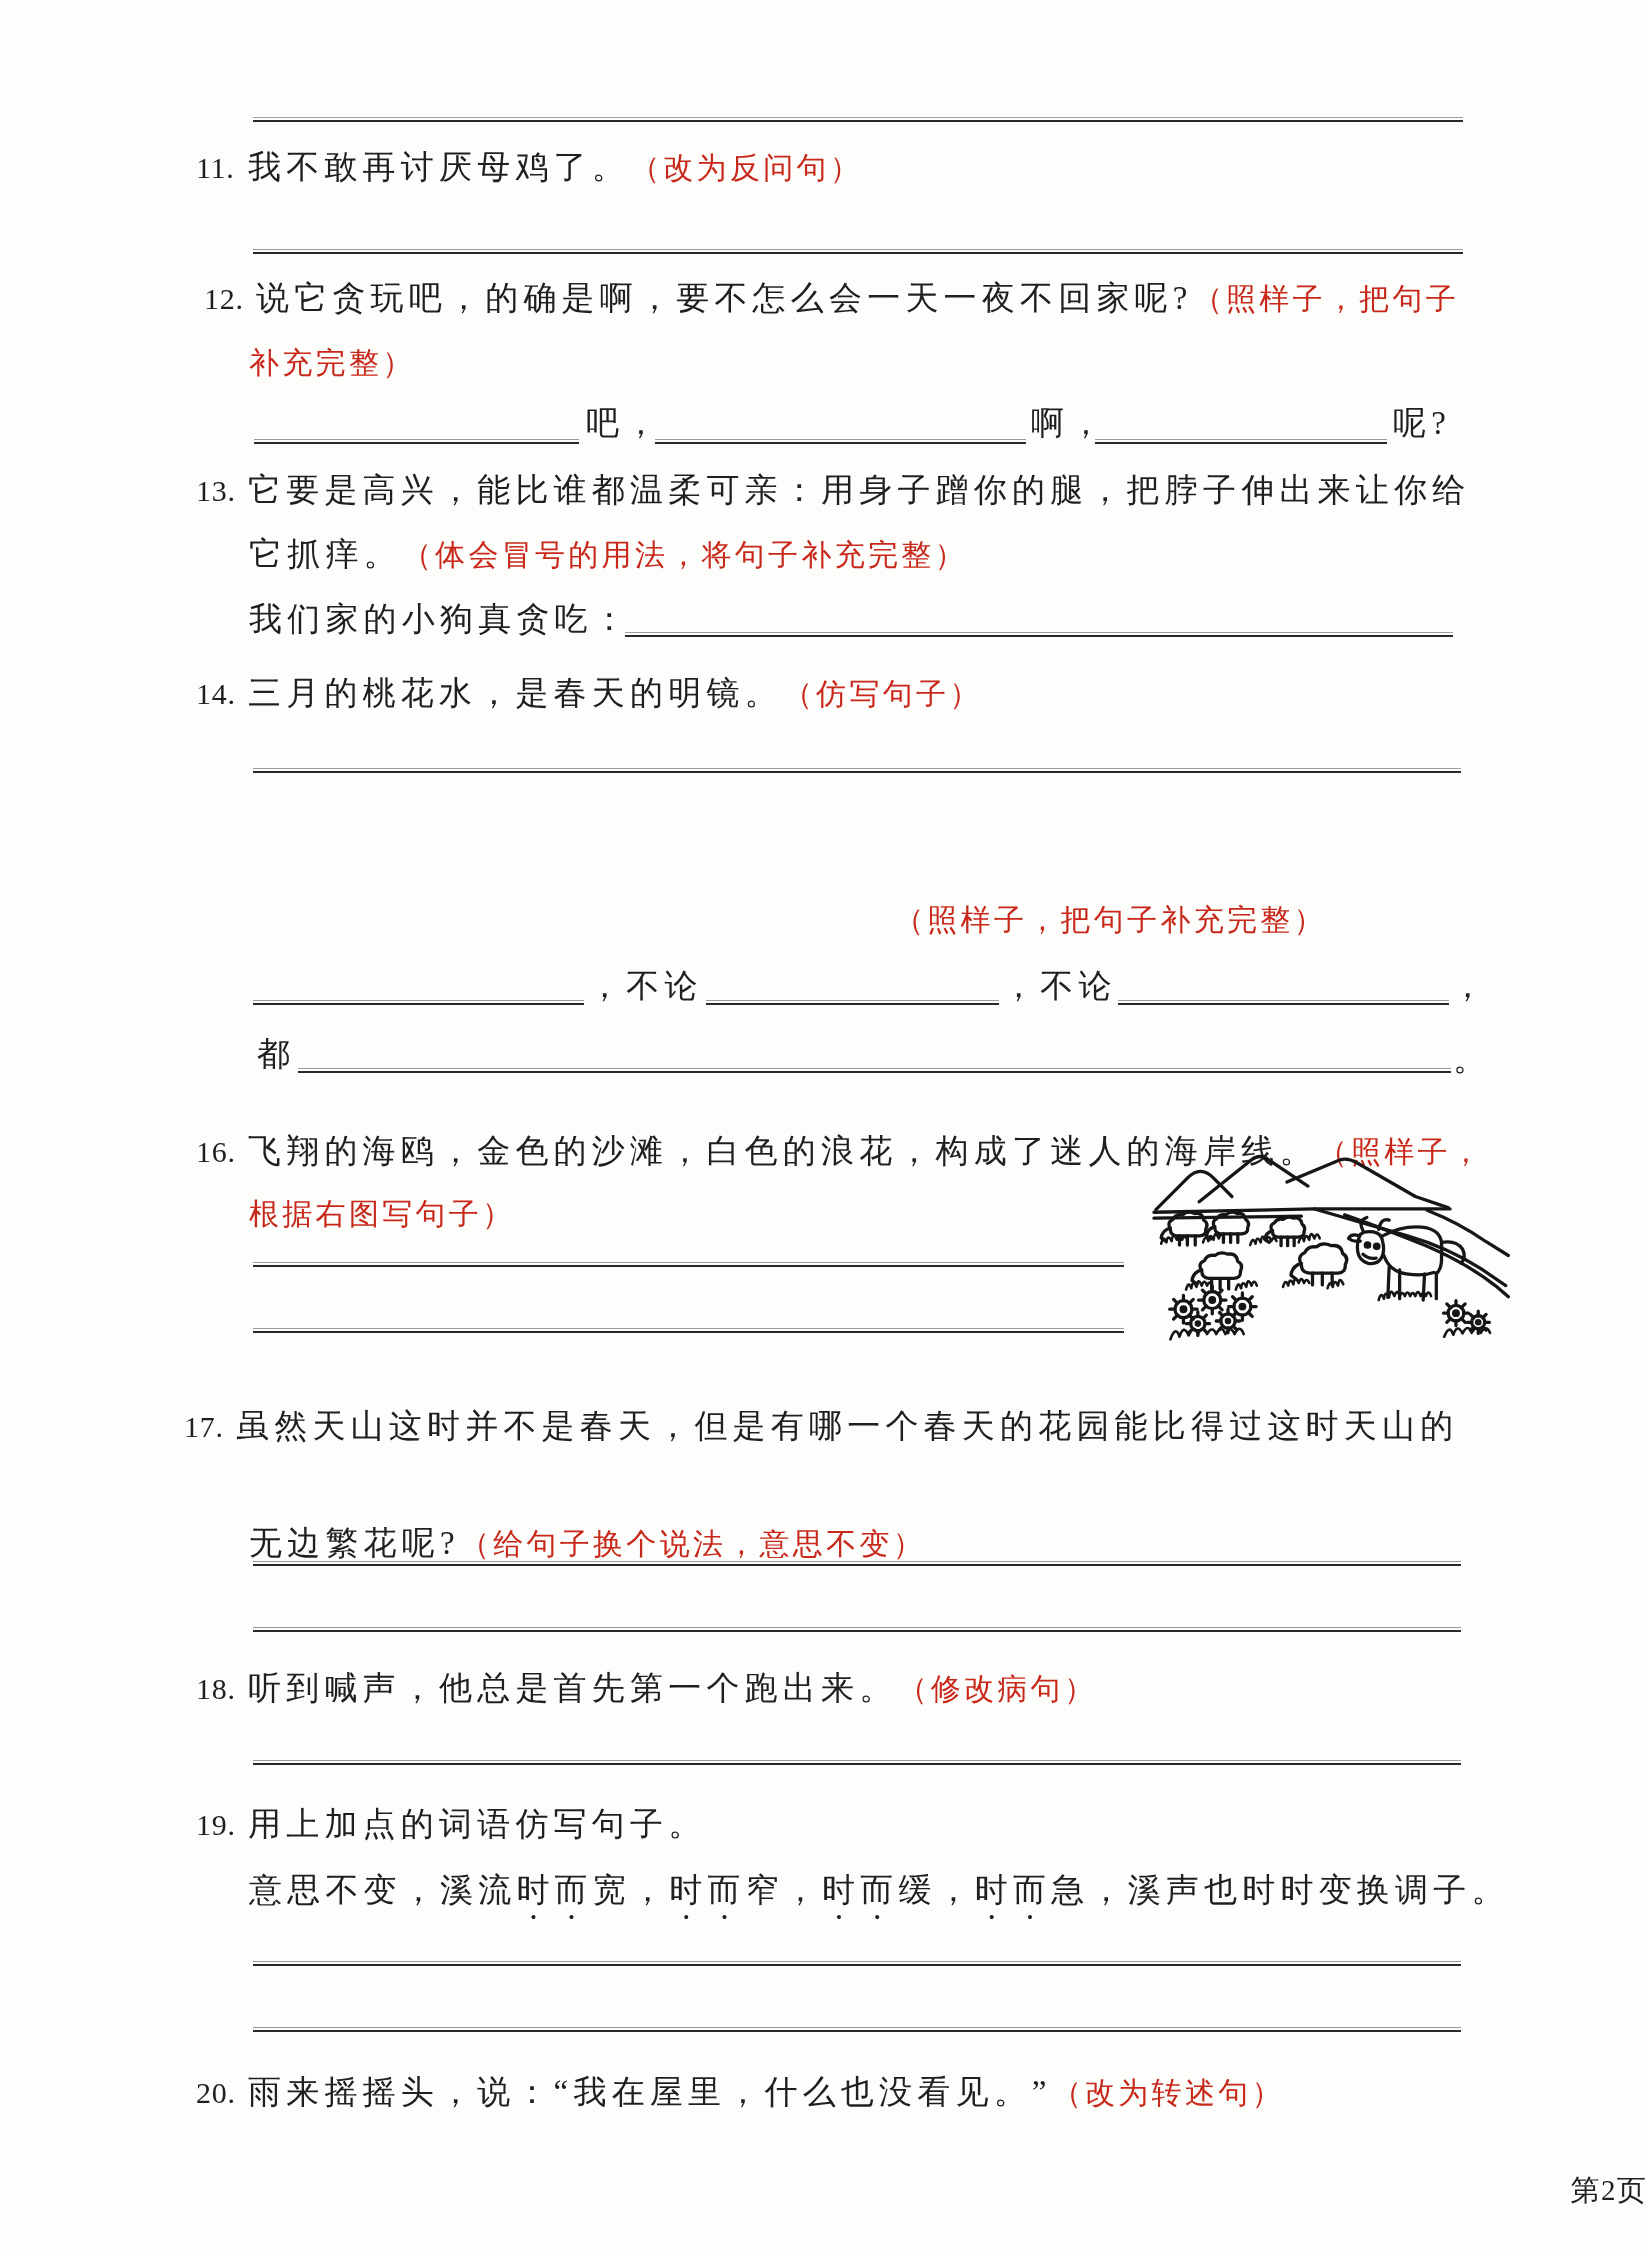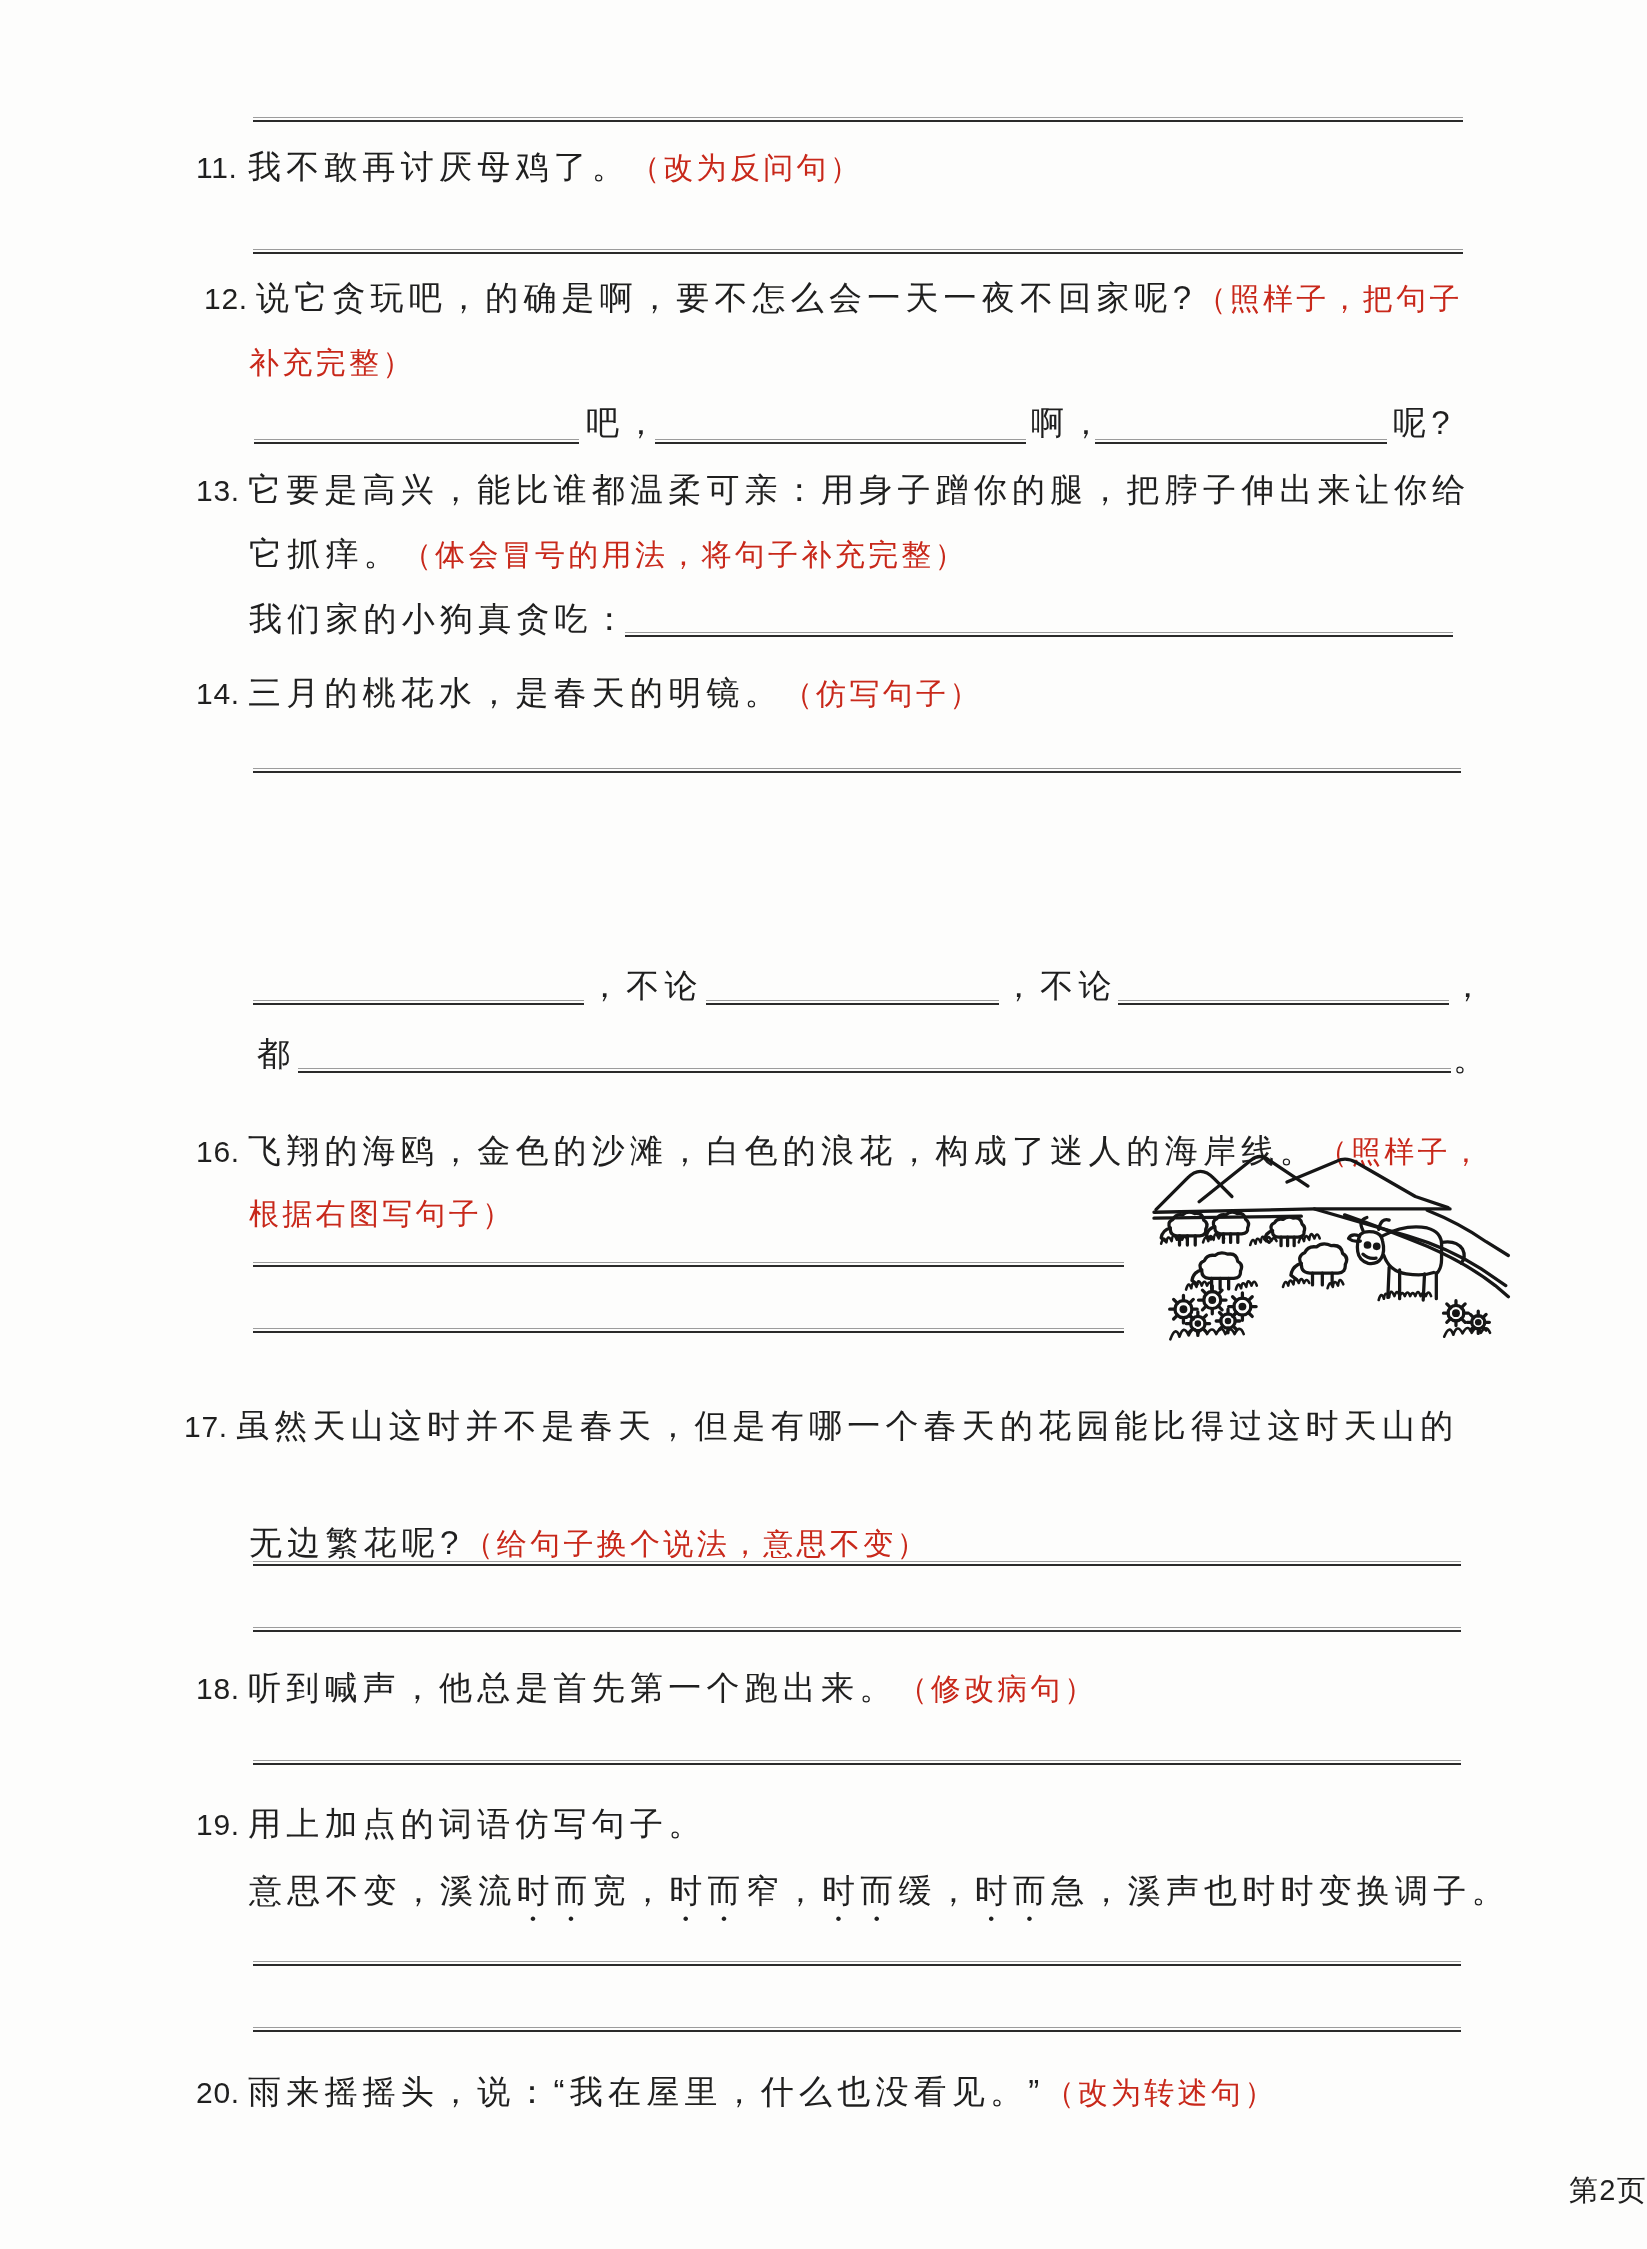--- a/index.html
+++ b/index.html
@@ -8,21 +8,21 @@
     --rule-dark:#2a2a2a;
     --rule-gray:#9c9c9c;
   }
   *{margin:0;padding:0;box-sizing:border-box;}
   html,body{background:#e8e8e8;}
   .page{
     position:relative;
     width:1647px;height:2250px;
     background:#fdfdfc;
     overflow:hidden;
-    font-family:Liberation Sans, sans-serif;
+    font-family:Liberation Serif, serif;
     color:var(--ink);
   }
   .row{
     position:absolute;
     white-space:nowrap;
     font-size:33px;
     line-height:1.06;
     letter-spacing:5.2px;
     color:var(--ink);
   }
@@ -95,20 +95,23 @@
   <div class="row" style="left:249px;top:602px">
     <span>我们家的小狗真贪吃：</span>
   </div>
   <div class="rule" style="left:625px;top:632px;width:828px"></div>
 
   <div class="row" style="left:196px;top:676px">
     <span class="qnum">14.</span><span>三月的桃花水，是春天的明镜。</span><span class="red">（仿写句子）</span>
   </div>
   <div class="rule" style="left:253px;top:768px;width:1208px"></div>
 
+  <div class="row" style="left:894px;top:902px">
+    <span class="red">（照样子，把句子补充完整）</span>
+  </div>
   <div class="frag" style="left:588px;top:969px">，不论</div>
   <div class="frag" style="left:1002px;top:969px">，不论</div>
   <div class="frag" style="left:1451px;top:969px">，</div>
   <div class="rule" style="left:253px;top:1000px;width:331px"></div>
   <div class="rule" style="left:706px;top:1000px;width:293px"></div>
   <div class="rule" style="left:1118px;top:1000px;width:331px"></div>
   <div class="frag" style="left:257px;top:1037px">都</div>
   <div class="frag" style="left:1453px;top:1042px">。</div>
   <div class="rule" style="left:298px;top:1068px;width:1153px"></div>
 

